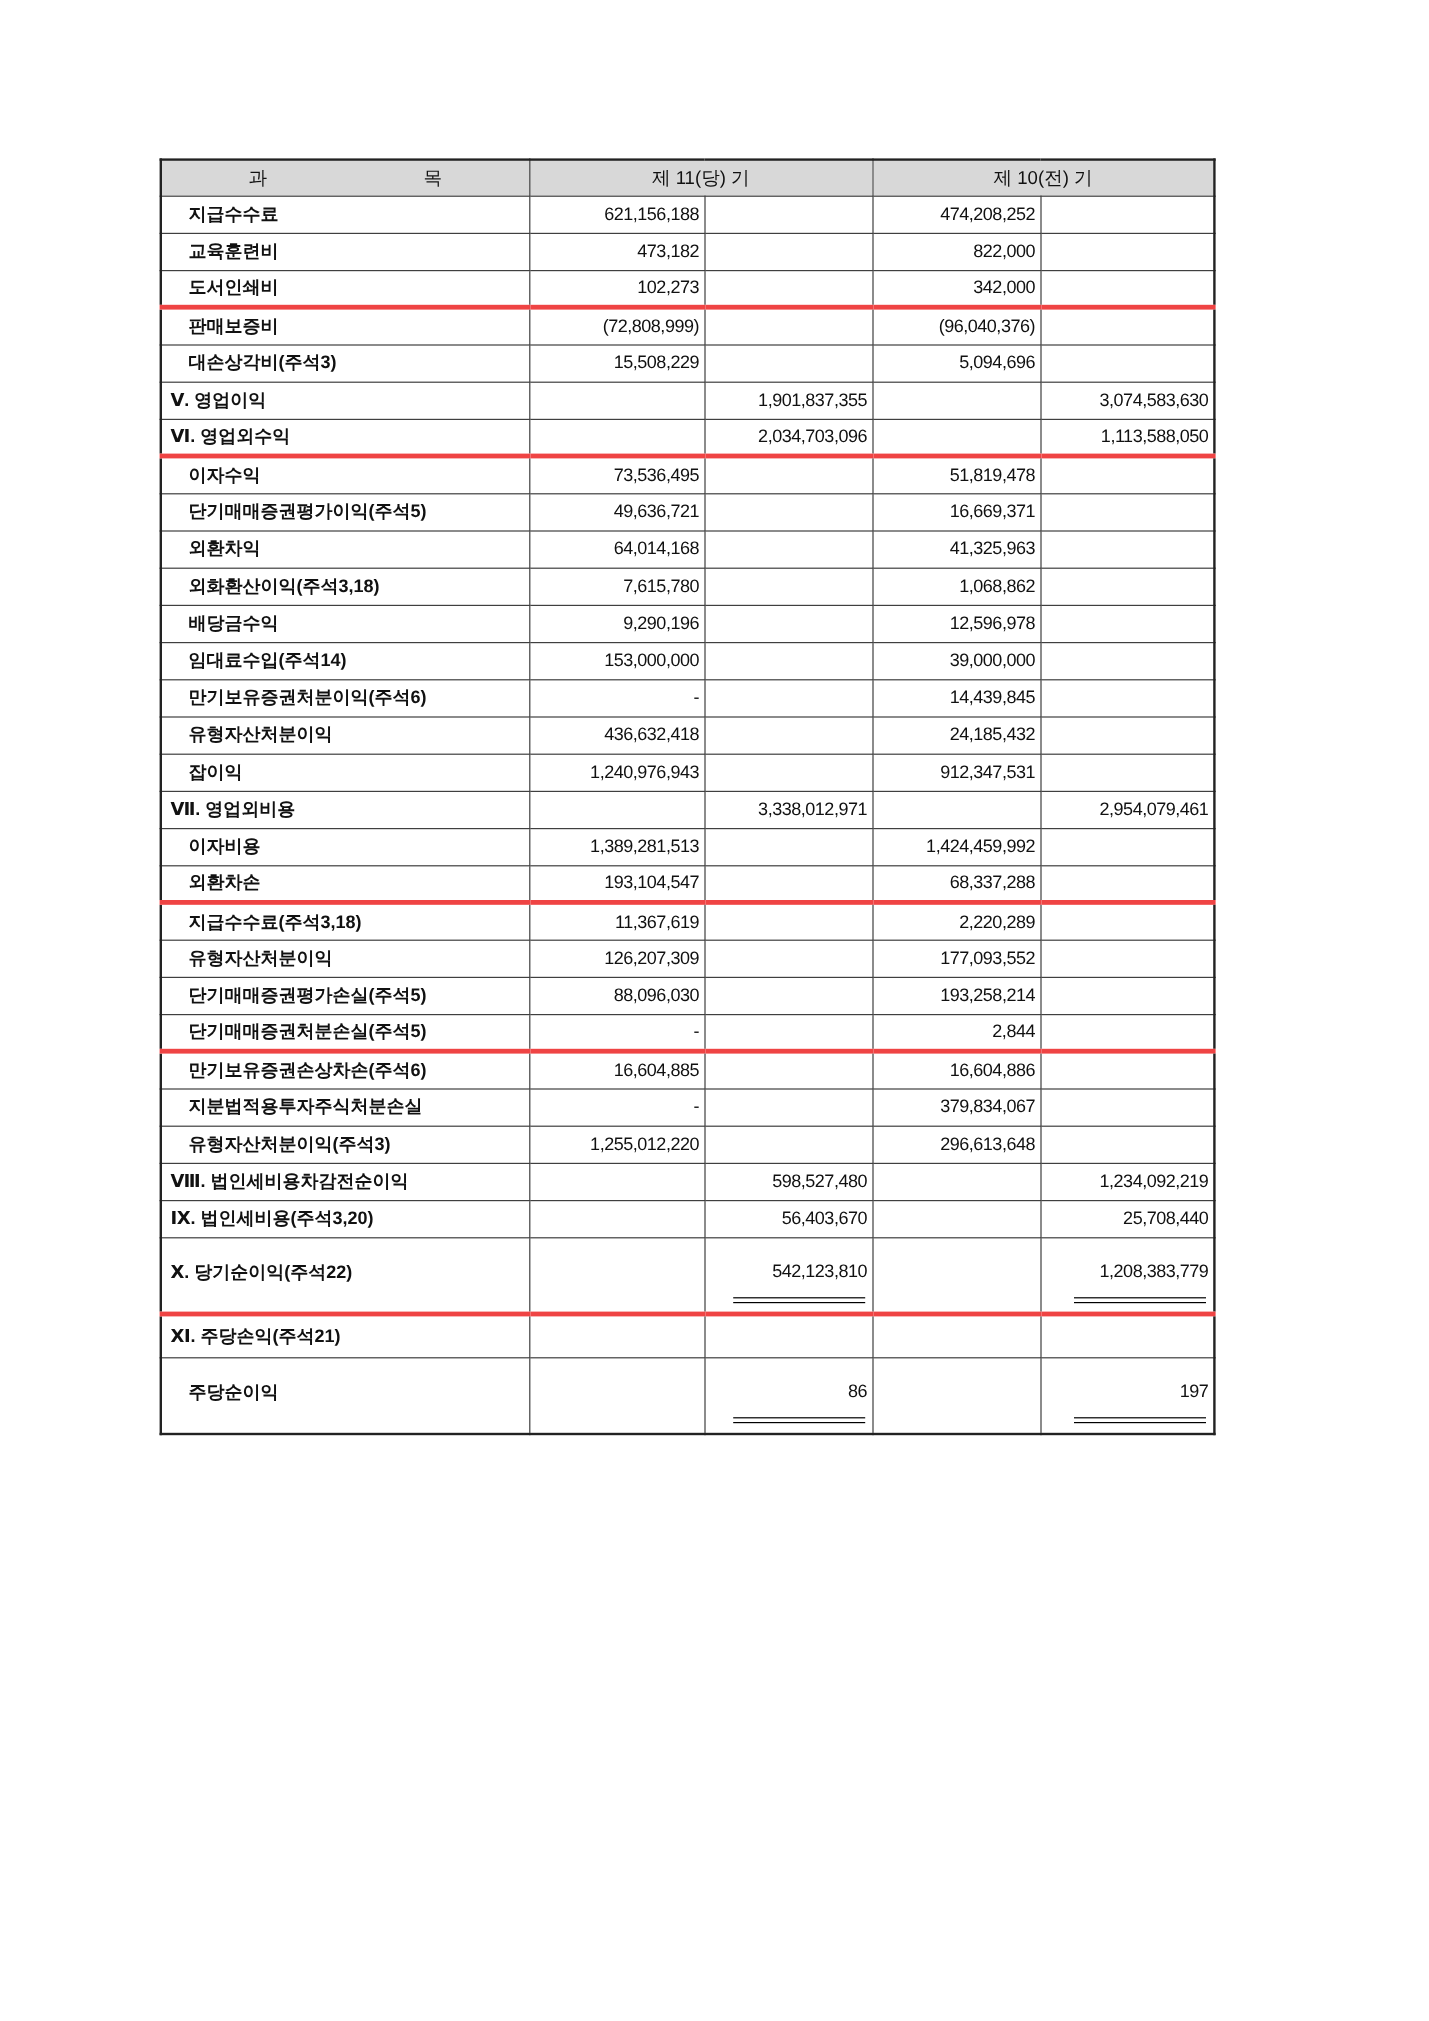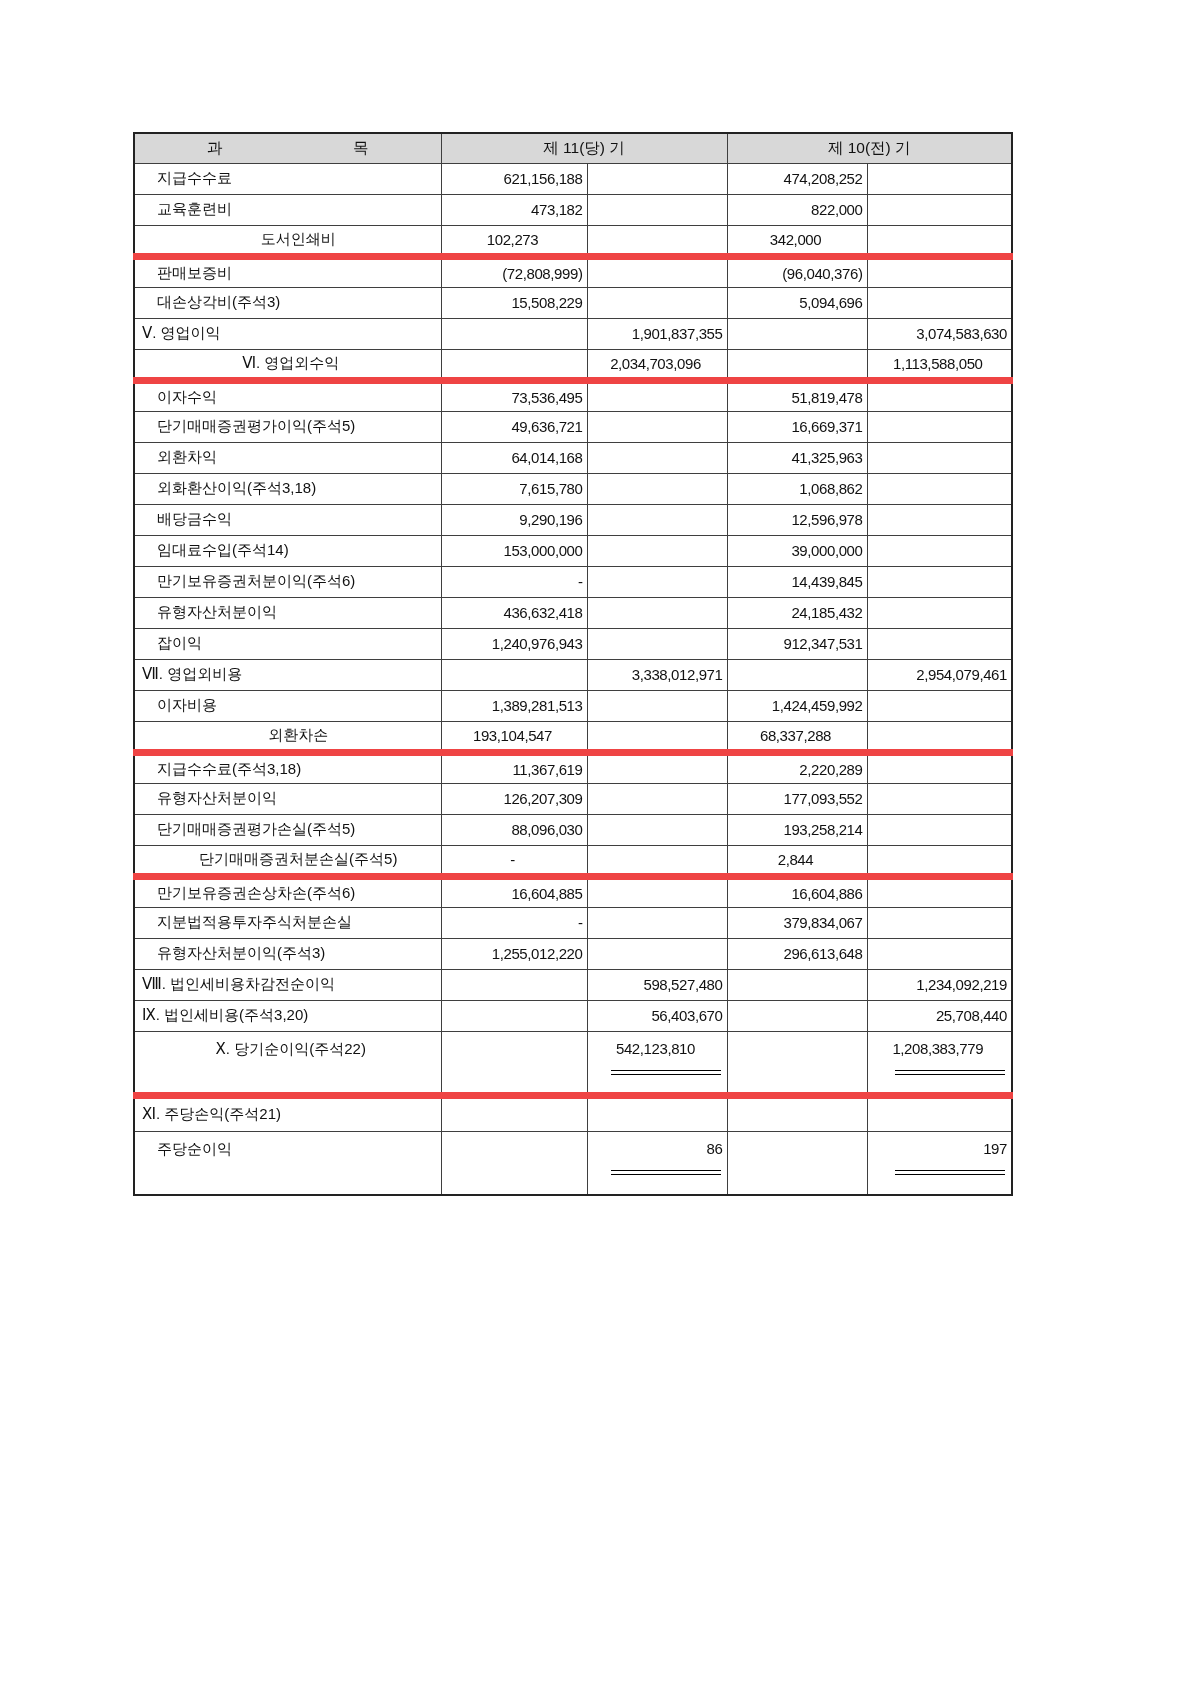--- a/index.html
+++ b/index.html
@@ -30,30 +30,30 @@
     font-size:15.5px;
     text-align:center;
     padding:0;
   }
   th .spread{
     display:flex;justify-content:space-between;
     padding:0 72px;
   }
   tbody tr{height:31px;}
   tbody tr.tall{height:64px;}
-  tbody tr.tall td{vertical-align:top;padding-top:8px;}
+  tbody tr.tall td{vertical-align:top;padding-top:19px;}
   tbody tr.xirow{height:36px;padding-left:36px;}
-  td.lbl{text-align:left;padding-left:22px;}
+  td.lbl{text-align:left;padding-left:22px;font-weight:bold;}
   tr.section td.lbl{padding-left:7px;}
   td.num{
     text-align:right;
     padding-right:4px;
     letter-spacing:-0.4px;
   }
-  tr.thick td{border-bottom:7px solid #ef4444;text-align:center;}
+  tr.thick td{border-bottom:4px solid #ef4444;}
   .dbl{
     height:3px;width:110px;
     border-top:1px solid #000;
     border-bottom:1px solid #000;
     margin:13px 2px 0 auto;
   }
 </style>
 </head>
 <body>
 

